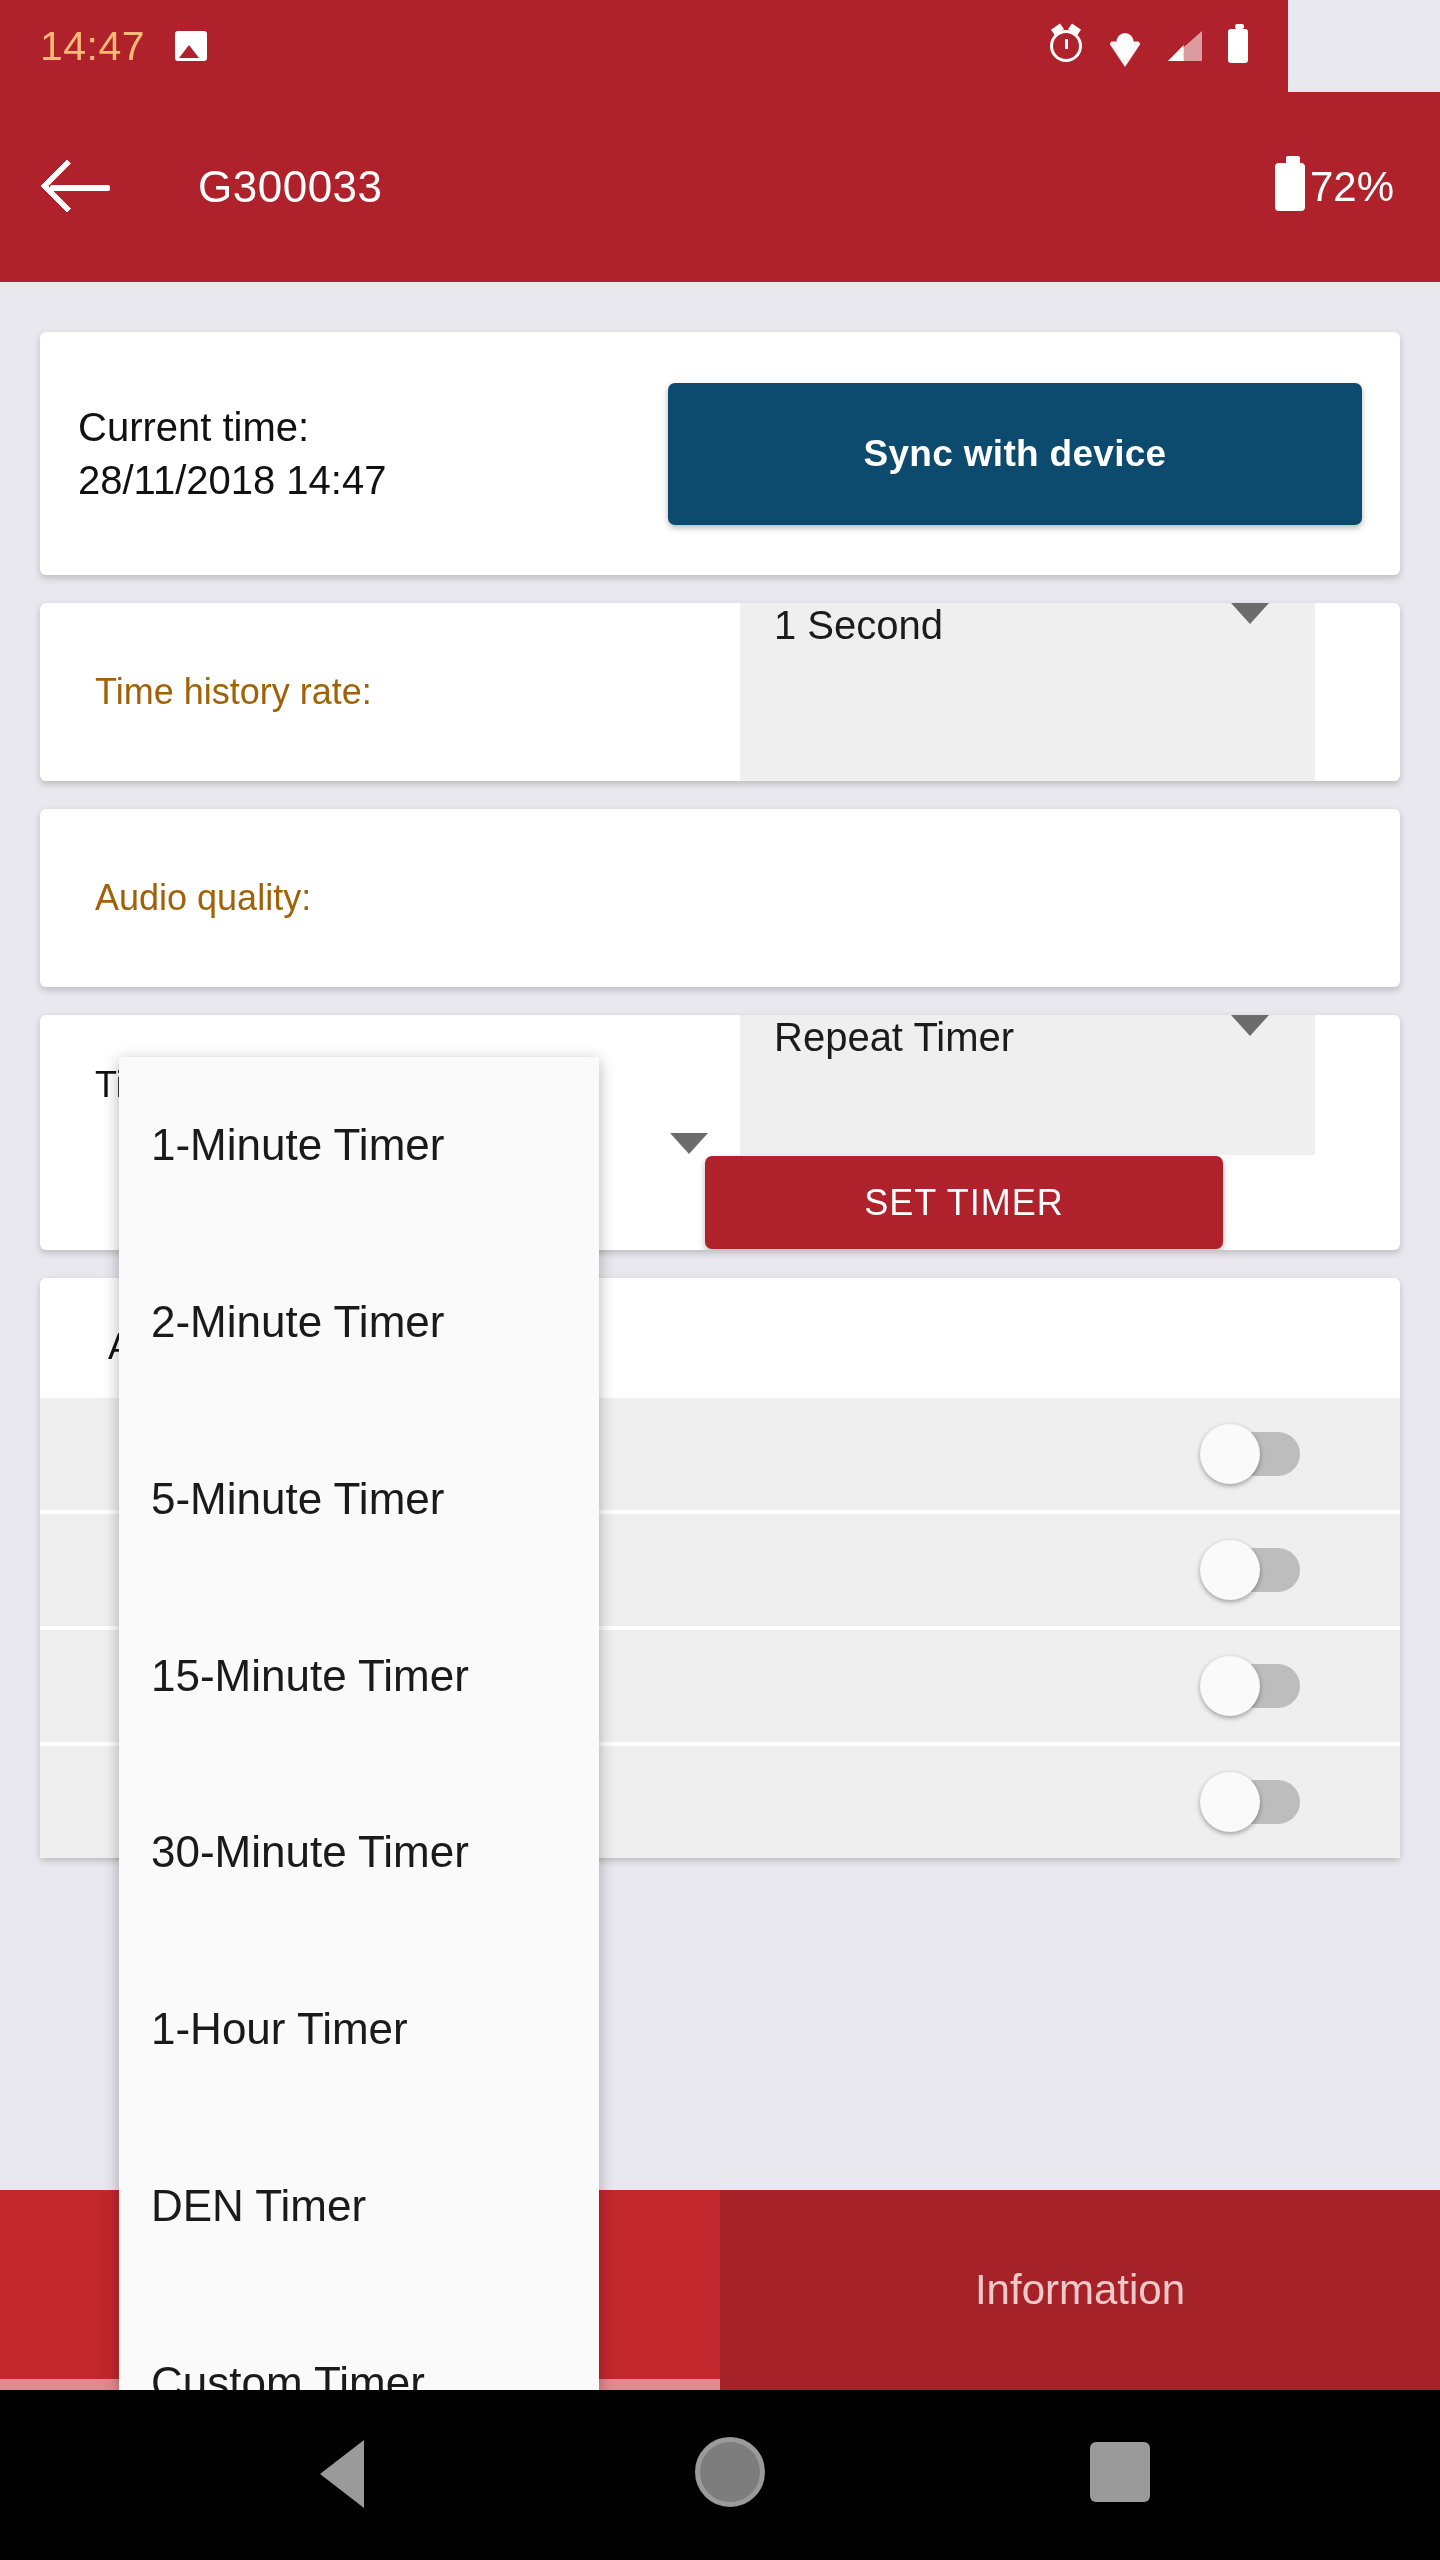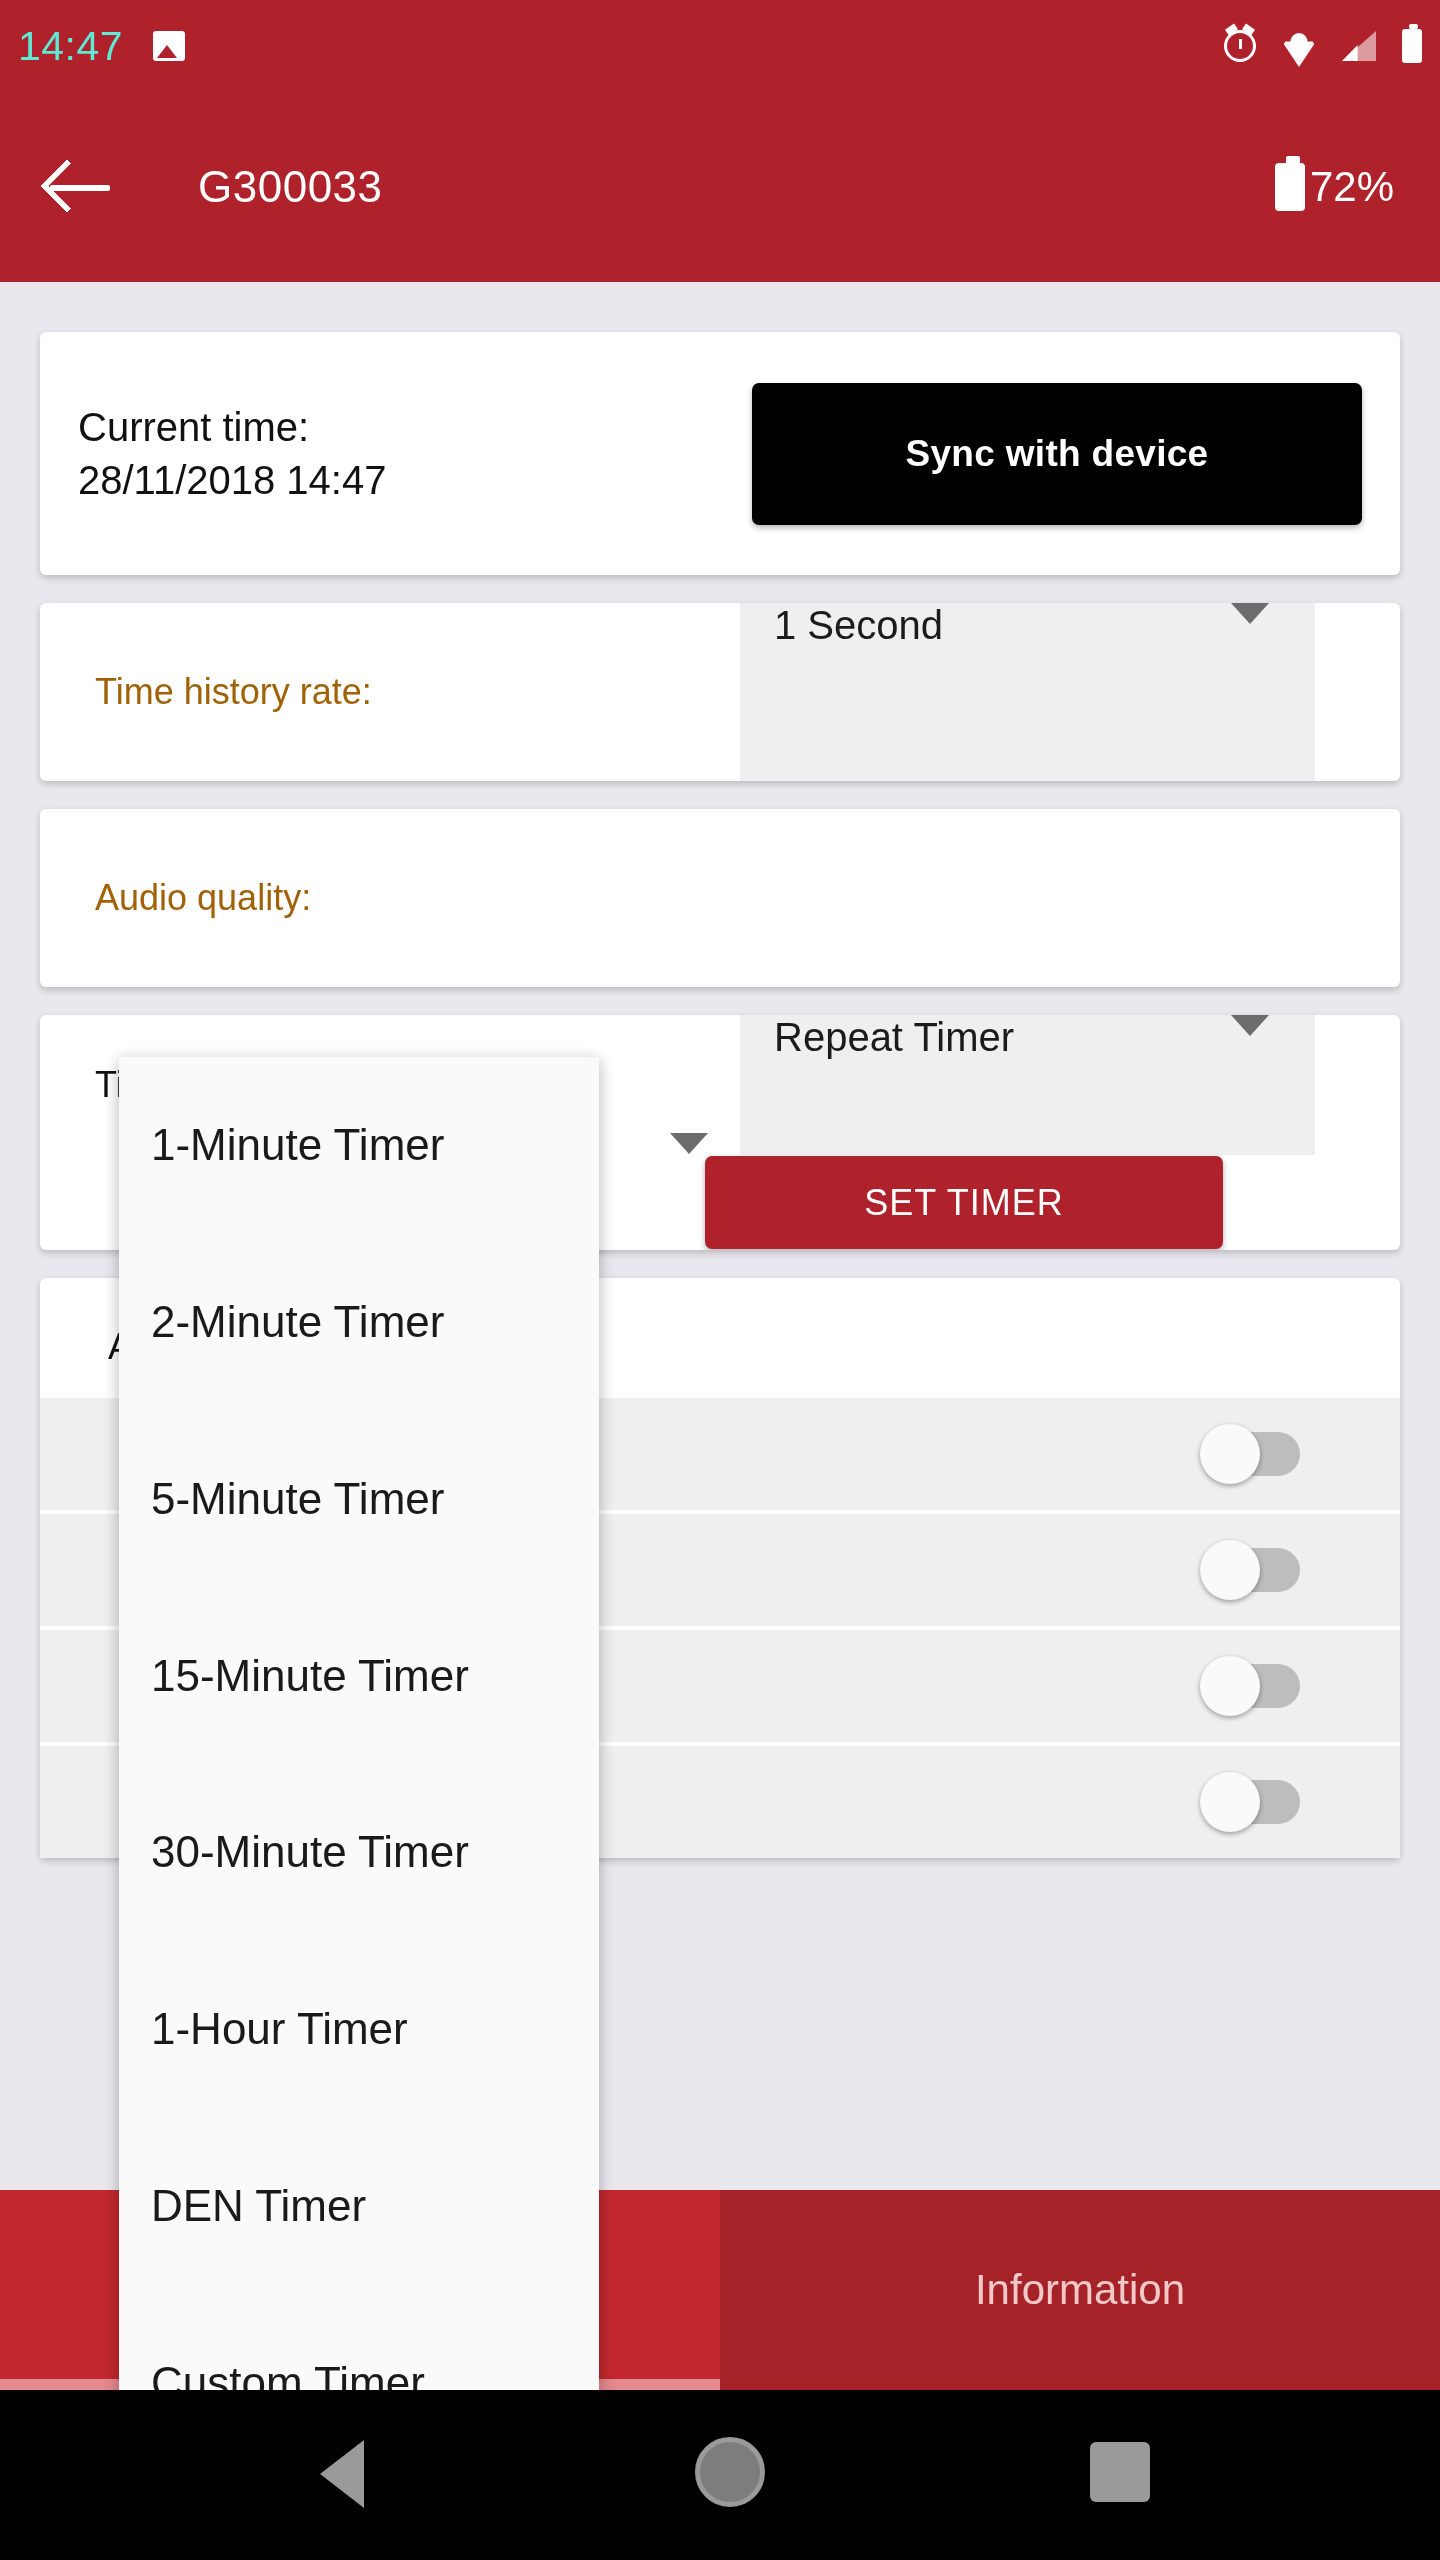--- a/index.html
+++ b/index.html
@@ -6,23 +6,23 @@
   html,body { width:1440px; height:2560px; }
   body {
     font-family:"Liberation Sans", sans-serif;
     background:#e8e8ee;
     overflow:hidden;
     position:relative;
   }
 
   
   .status-bar{
-    position:absolute; top:0; left:0; width:1440px; height:92px;
-    background:#b0222b; color:#5eead4;
-    display:flex; align-items:center; padding:0 18px;
+    position:absolute; top:0; left:0; width:1288px; height:92px;
+    background:#b0222b; color:#fdba74;
+    display:flex; align-items:center; padding:0 40px;
   }
   .status-time{ font-size:41px; letter-spacing:0.5px; font-weight:400; }
   .status-left-icons{ display:flex; align-items:center; margin-left:30px; }
   .icon-photo{ width:32px; height:30px; background:#fff; border-radius:3px; position:relative; overflow:hidden;}
   .icon-photo::after{
     content:""; position:absolute; bottom:3px; left:4px;
     border-left:10px solid transparent; border-right:10px solid transparent;
     border-bottom:13px solid #b0222b;
   }
   .status-right{ margin-left:auto; display:flex; align-items:center; gap:26px; }
@@ -95,23 +95,23 @@
   .card{
     background:#fff; border-radius:6px;
     box-shadow:0 3px 7px rgba(0,0,0,0.20);
     margin-bottom:28px;
   }
 
   
   .time-card{ display:flex; align-items:center; height:243px; padding:0 38px; }
   .time-info{ font-size:40px; line-height:1.32; color:#111; }
   .sync-btn{
-    margin-left:auto; background:#000000; color:#fff;
+    margin-left:auto; background:#0c4a6e; color:#fff;
     font-size:37px; font-weight:bold; letter-spacing:0.3px;
-    border-radius:7px; width:610px; height:142px;
+    border-radius:7px; width:694px; height:142px;
     display:flex; align-items:center; justify-content:center;
     box-shadow:0 3px 6px rgba(0,0,0,0.28); cursor:pointer;
   }
 
   
   .select-row{ display:flex; align-items:stretch; height:178px; overflow:hidden; }
   .select-row .label{
     display:flex; align-items:center; padding-left:55px;
     font-size:36px; color:#a16207; flex:0 0 700px;
   }

